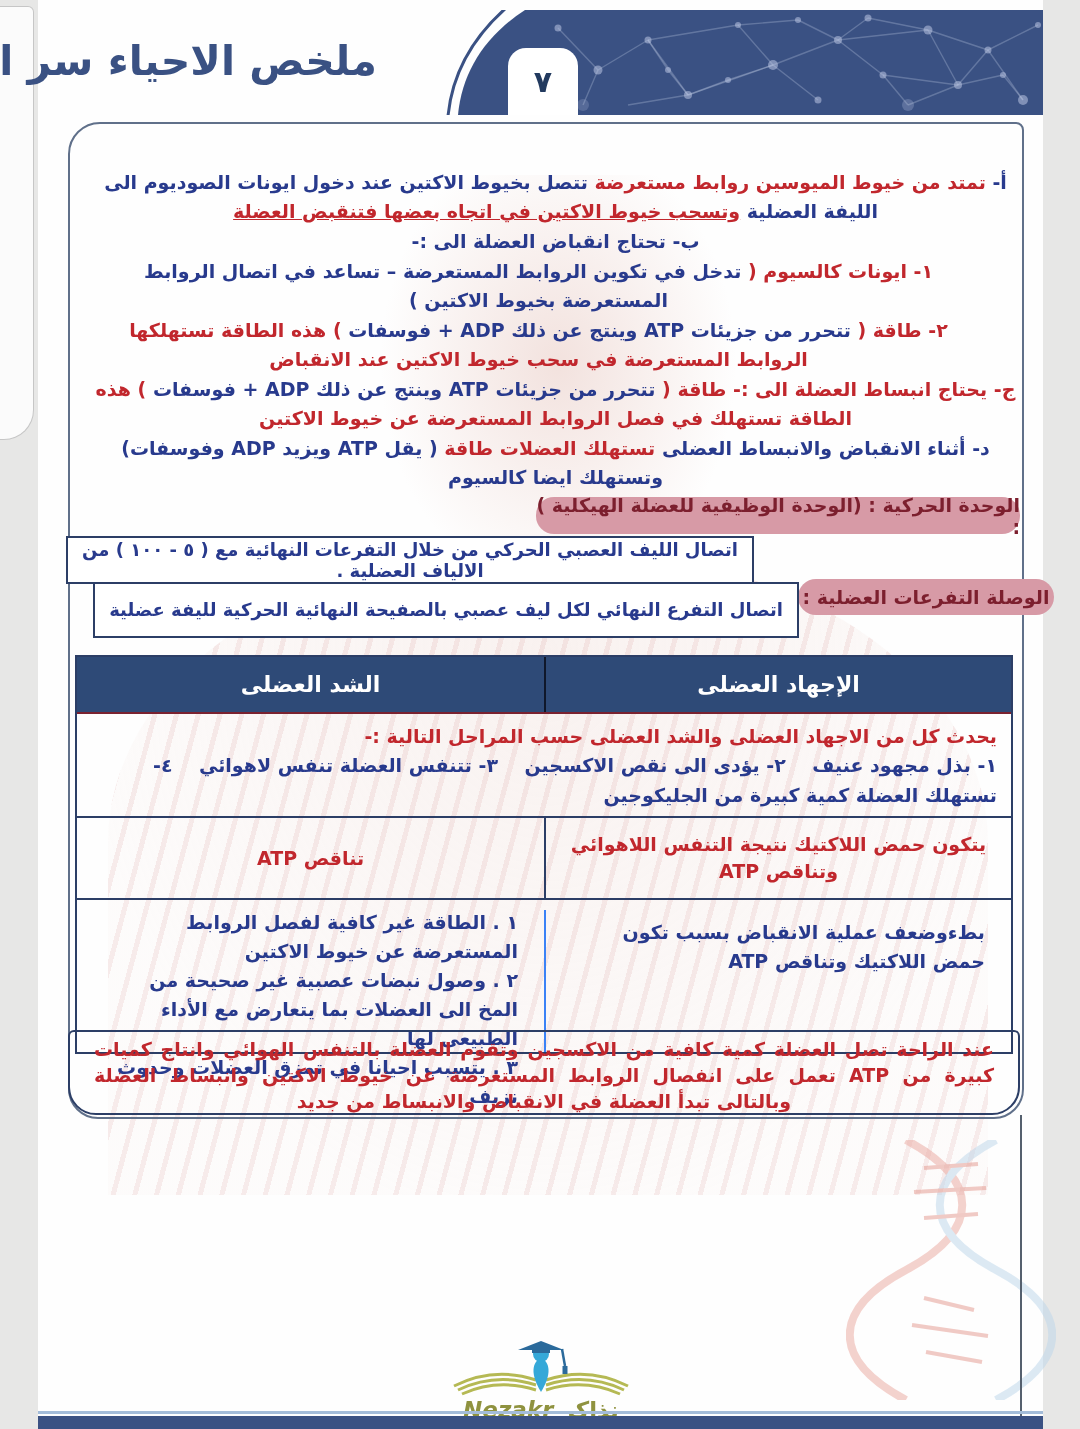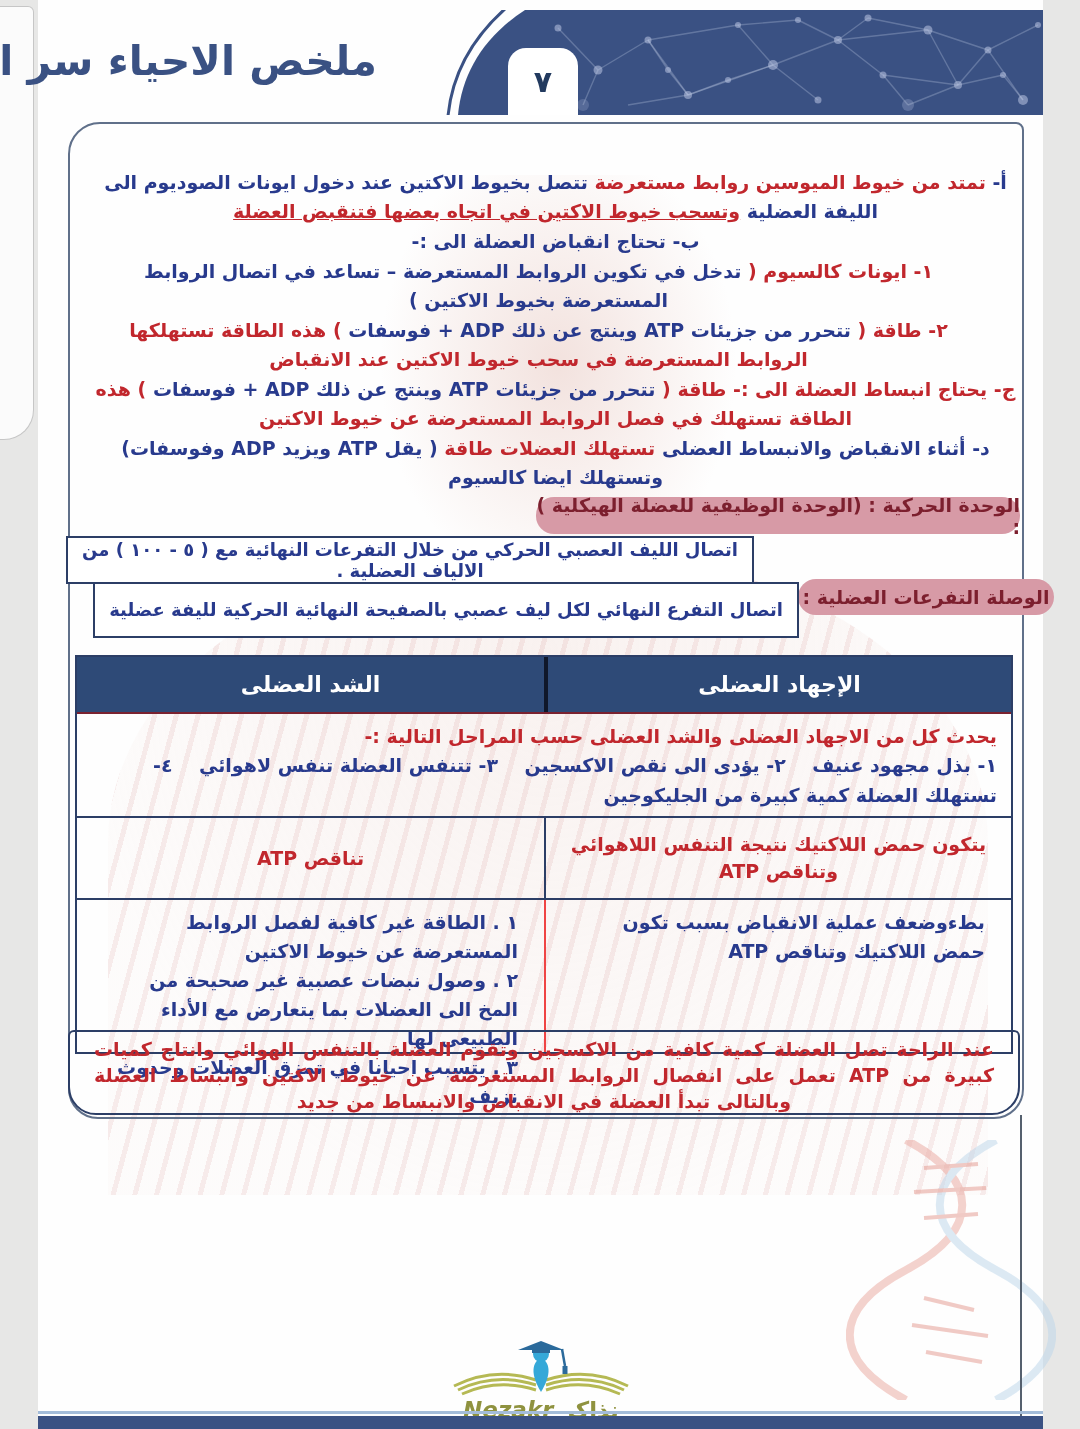--- a/index.html
+++ b/index.html
@@ -87,33 +87,33 @@
   .tbl{
     position:absolute;left:37px;top:655px;width:938px;z-index:2;
     border:2px solid #2c3e66;direction:rtl;box-sizing:border-box;
   }
   .tr{display:flex;}
   .th{
     width:50%;height:55px;background:#2e4a77;color:#ffffff;
     display:flex;align-items:center;justify-content:center;font-size:22px;
     box-sizing:border-box;
   }
-  .th:first-child{border-left:4px solid #0f172a;}
+  .th:first-child{border-left:2px solid #0f172a;}
   .thead{border-bottom:2px solid #7a2230;}
   .row-span{padding:8px 14px 6px 20px;box-sizing:border-box;}
   .row-span .ttl{color:#c1272d;font-size:19px;line-height:28px;}
   .row-span .steps{color:#283a8d;font-size:19px;line-height:30px;white-space:pre-wrap;}
   .r2{border-top:2px solid #2c3e66;height:80px;}
   .r2 .td{width:50%;display:flex;align-items:center;justify-content:center;
     color:#c1272d;font-size:19px;text-align:center;line-height:27px;box-sizing:border-box;padding:4px 10px;}
   .r2 .td:first-child{border-left:2px solid #2c3e66;}
   .r3{border-top:2px solid #2c3e66;height:152px;}
   .r3 .td{width:50%;color:#283a8d;font-size:19px;line-height:29px;
     box-sizing:border-box;padding:8px 26px;text-align:right;}
-  .r3 .td:first-child{border-left:2px solid #ef4444;}
+  .r3 .td:first-child{border-left:2px solid #3b82f6;margin-top:10px;}
   .r3 .td.leftcell{text-align:right;}
   
   .rest-note{
     position:absolute;left:30px;top:1030px;width:952px;height:85px;
     border:2px solid #2c3e66;border-radius:6px 6px 28px 28px;
     box-sizing:border-box;z-index:2;direction:rtl;
     color:#c1272d;font-size:19px;line-height:26px;
     padding:4px 24px;text-align:justify;text-align-last:center;
   }
   

